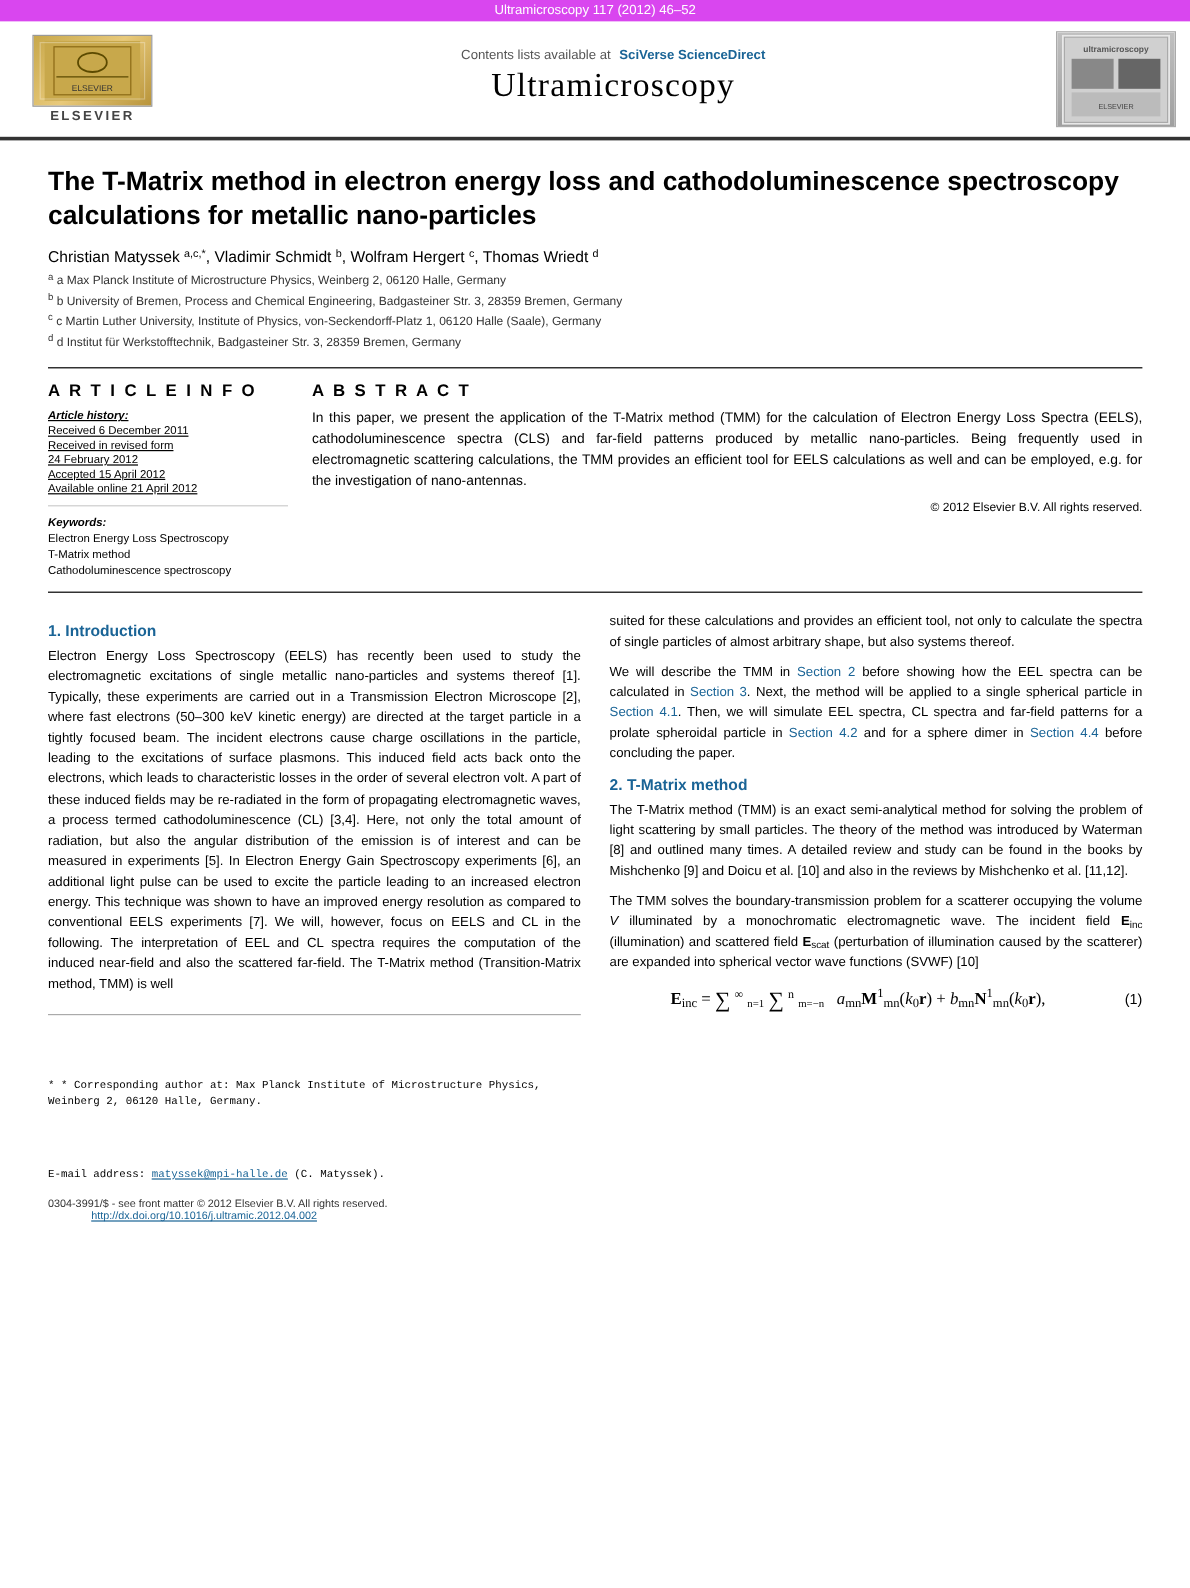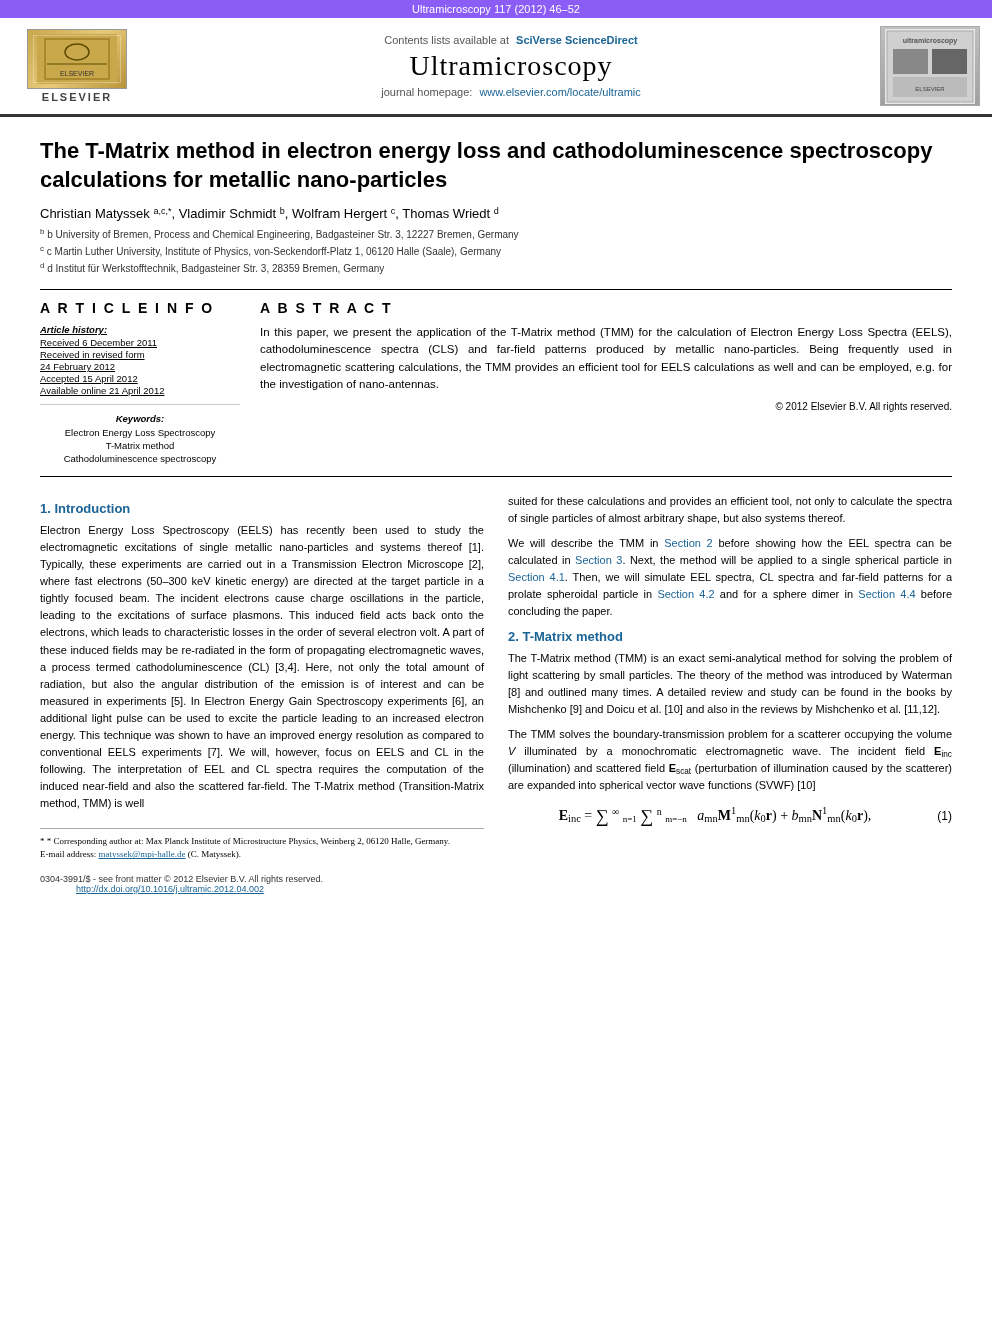--- a/index.html
+++ b/index.html
@@ -7,21 +7,21 @@
       font-family: 'Times New Roman', Times, serif;
       background: #fff;
       width: 992px;
       min-height: 1323px;
       font-size: 13px;
       color: #000;
     }
 
     
     .top-bar {
-      background: #8b5cf6;
+      background: #d946ef;
       text-align: center;
       padding: 3px 0;
       font-size: 11px;
       color: #fff;
       font-family: Arial, sans-serif;
     }
 
     
     .journal-header {
       border-bottom: 3px solid #333;
@@ -212,21 +212,20 @@
       font-weight: bold;
       display: block;
       margin-bottom: 2px;
     }
     .article-history .item {
       margin-bottom: 1px;
     }
     .keywords-section {
       font-size: 9.5px;
       font-family: Arial, sans-serif;
-      text-align: center;
     }
     .keywords-section .kw-label {
       font-style: italic;
       font-weight: bold;
       display: block;
       margin-bottom: 3px;
     }
     .keywords-section .kw-item {
       margin-bottom: 2px;
     }
@@ -280,22 +279,23 @@
 
     
     .footnote-section {
       border-top: 1px solid #aaa;
       margin-top: 16px;
       padding-top: 6px;
     }
     .footnote-text {
       font-size: 9px;
       line-height: 1.5;
-      font-family: Liberation Serif, serif;
-      color: #000;
+      font-family: Liberation Mono, monospace;
+      color: #000;
+      margin-top: 47px;
     }
 
     
     .bottom-info {
       margin-top: 12px;
       font-size: 9px;
       font-family: Arial, sans-serif;
       color: #333;
     }
 
@@ -345,24 +345,20 @@
       </div>
       <div class="logo-text">ELSEVIER</div>
     </div>
   </div>
   <div class="header-center">
     <div class="contents-line">
       <span>Contents lists available at</span>
       <a href="#" style="color:#1a6496;font-weight:bold;font-family:Arial;font-size:11px;margin-left:4px;">SciVerse ScienceDirect</a>
     </div>
     <div class="journal-title">Ultramicroscopy</div>
-    <div class="journal-homepage">
-      <span>journal homepage:</span>
-      <a href="#" style="color:#1a6496;margin-left:4px;font-family:Arial;font-size:11px;">www.elsevier.com/locate/ultramic</a>
-    </div>
   </div>
   <div class="header-right">
     <div class="journal-thumb">
       <svg width="90" height="75" viewBox="0 0 90 75">
         <rect width="90" height="75" fill="#e8e8e8"></rect>
         <rect x="2" y="2" width="86" height="71" fill="#d0d0d0" stroke="#aaa" stroke-width="1"></rect>
         <text x="45" y="14" text-anchor="middle" fill="#555" font-size="7" font-family="Arial" font-weight="bold">ultramicroscopy</text>
         <rect x="8" y="20" width="35" height="25" fill="#888"></rect>
         <rect x="47" y="20" width="35" height="25" fill="#666"></rect>
         <rect x="8" y="48" width="74" height="20" fill="#bbb"></rect>
@@ -377,21 +373,22 @@
   <div class="article-title">The T-Matrix method in electron energy loss and cathodoluminescence spectroscopy calculations for metallic nano-particles</div>
 
   <div class="authors">
     <span>Christian Matyssek <sup>a,c,*</sup></span>,
     <span>Vladimir Schmidt <sup>b</sup></span>,
     <span>Wolfram Hergert <sup>c</sup></span>,
     <span>Thomas Wriedt <sup>d</sup></span>
   </div>
 
   <div class="affiliations">
-    <p><sup>b</sup> <span>b University of Bremen, Process and Chemical Engineering, Badgasteiner Str. 3, 12227 Bremen, Germany</span></p>
+    <p><sup>a</sup> <span>a Max Planck Institute of Microstructure Physics, Weinberg 2, 06120 Halle, Germany</span></p>
+    <p><sup>b</sup> <span>b University of Bremen, Process and Chemical Engineering, Badgasteiner Str. 3, 28359 Bremen, Germany</span></p>
     <p><sup>c</sup> <span>c Martin Luther University, Institute of Physics, von-Seckendorff-Platz 1, 06120 Halle (Saale), Germany</span></p>
     <p><sup>d</sup> <span>d Institut für Werkstofftechnik, Badgasteiner Str. 3, 28359 Bremen, Germany</span></p>
   </div>
 
   <hr class="divider">
 
   <div class="two-col">
 
     <div class="left-col">
       <div class="section-label">A R T I C L E   I N F O</div>

